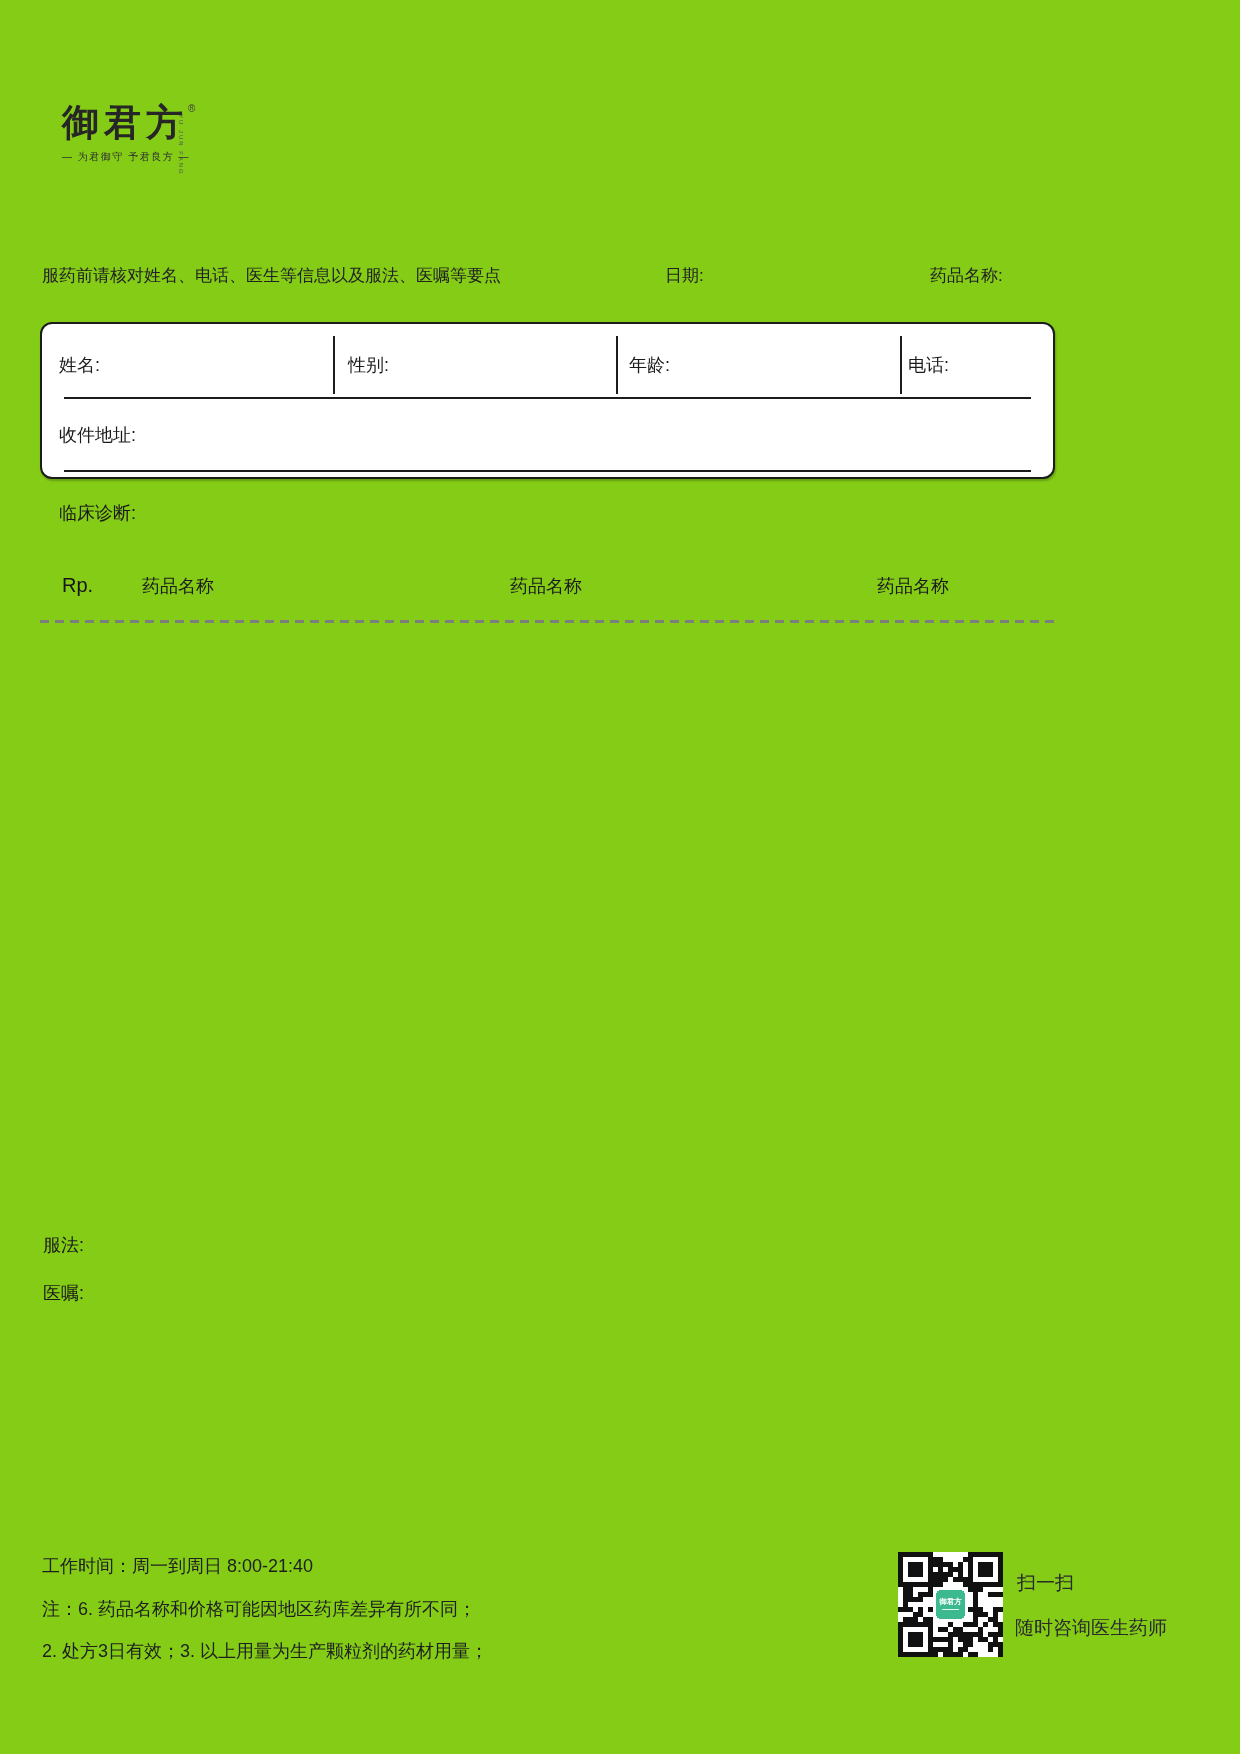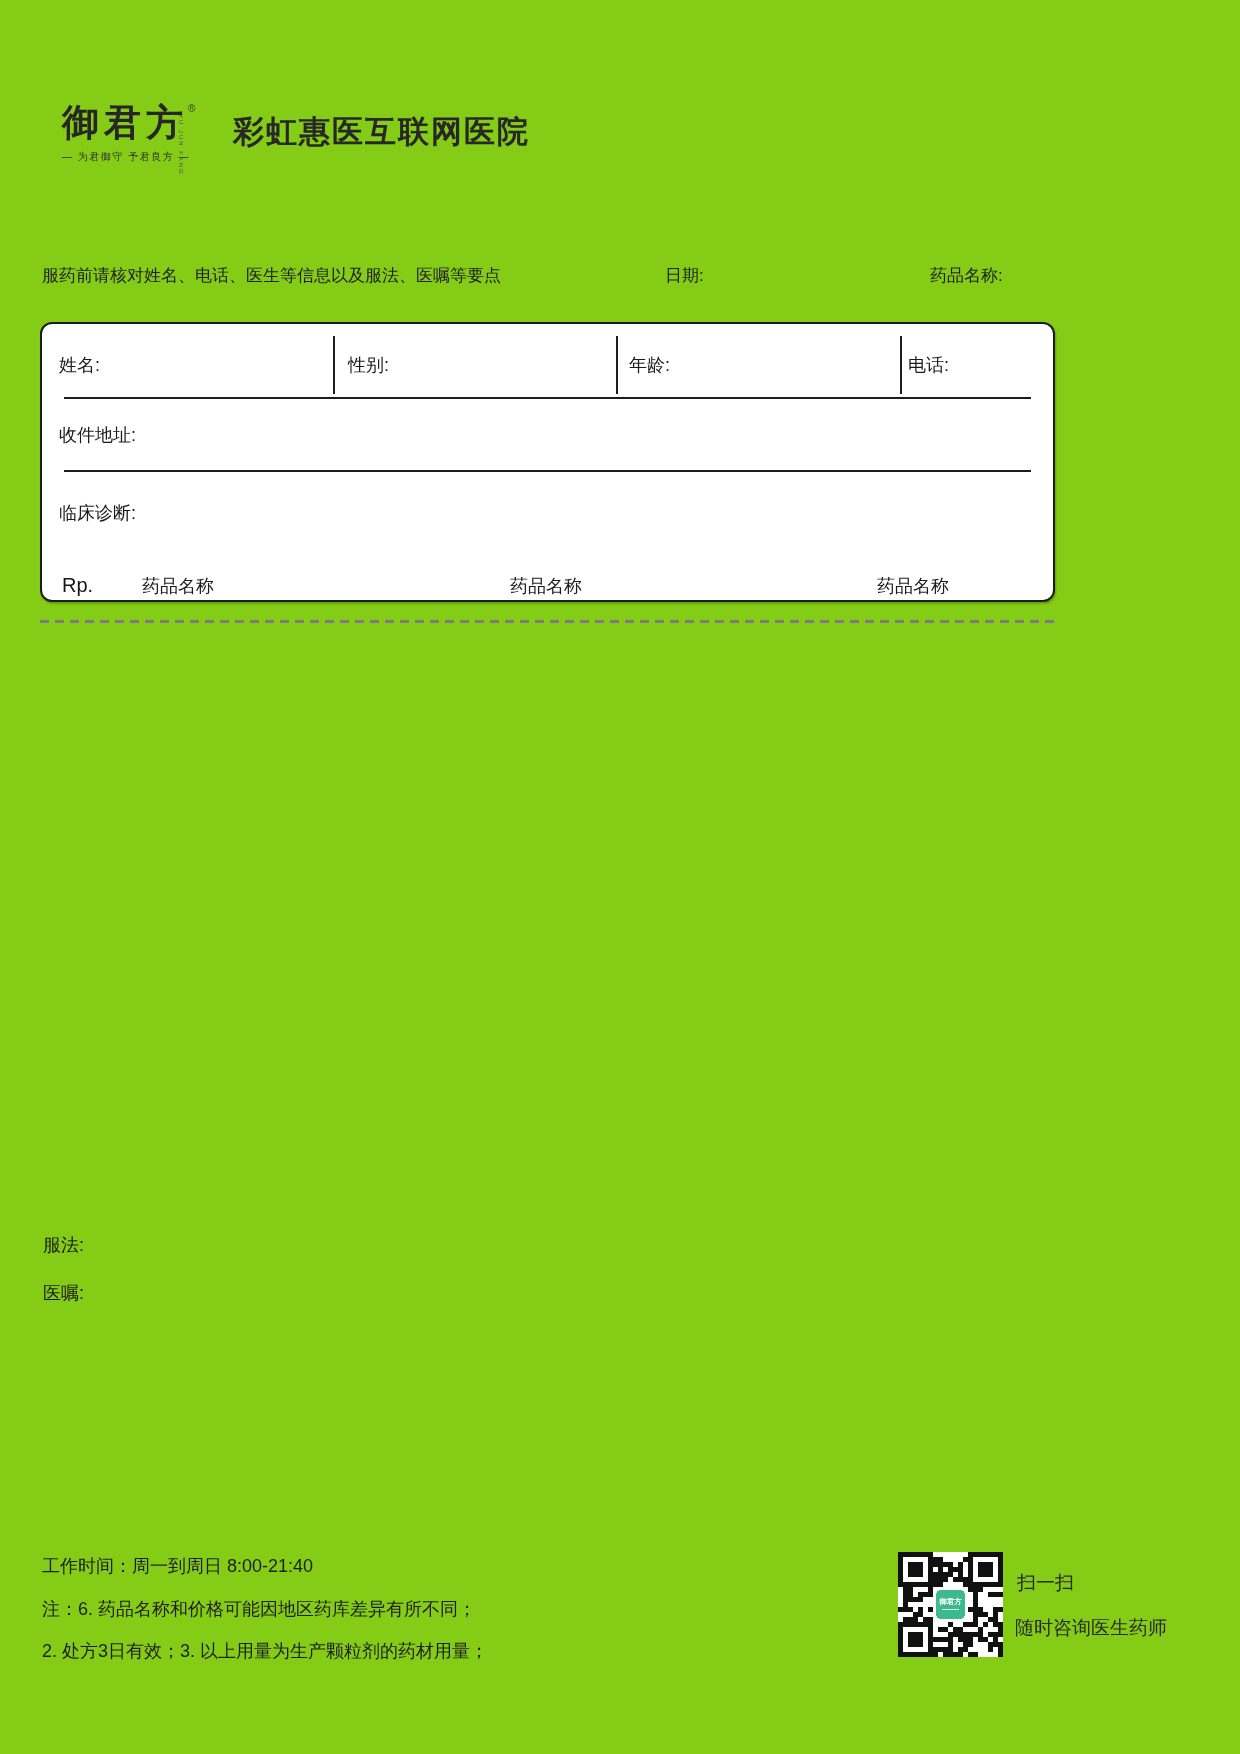--- a/index.html
+++ b/index.html
@@ -54,27 +54,26 @@
 <body>
 
 <div class="page">
 
   <div class="abs" style="left:62px; top:104px;">
     <span class="logo-text">御君方</span><span class="logo-reg" style="vertical-align:top;">®</span>
   </div>
   <div class="abs logo-vertical" style="left:178px; top:114px; height:46px;">YU JUN FANG</div>
   <div class="abs brand-tagline" style="left:60px; top:152px; width:132px; text-align:center;">— 为君御守 予君良方 —</div>
 
-  <h1 class="abs hospital-name" style="left:233px; top:116px;">彩虹惠医互联网医院</h1>
 
   <span class="abs notice-text" style="left:42px; top:267px;">服药前请核对姓名、电话、医生等信息以及服法、医嘱等要点</span>
   <span class="abs notice-text" style="left:665px; top:267px;">日期:</span>
   <span class="abs notice-text" style="left:930px; top:267px;">药品名称:</span>
 
-  <div class="frame" style="left:40px; top:322px; width:1015px; height:280px;">
+  <div class="frame" style="left:40px; top:322px; width:1015px; height:157px;">
 
     <span class="abs field-label" style="left:17px; top:32px;">姓名:</span>
     <span class="abs field-label" style="left:306px; top:32px;">性别:</span>
     <span class="abs field-label" style="left:587px; top:32px;">年龄:</span>
     <span class="abs field-label" style="left:866px; top:32px;">电话:</span>
 
     <div class="v-divider" style="left:291px; top:12px; height:58px;"></div>
     <div class="v-divider" style="left:574px; top:12px; height:58px;"></div>
     <div class="v-divider" style="left:858px; top:12px; height:58px;"></div>
 

